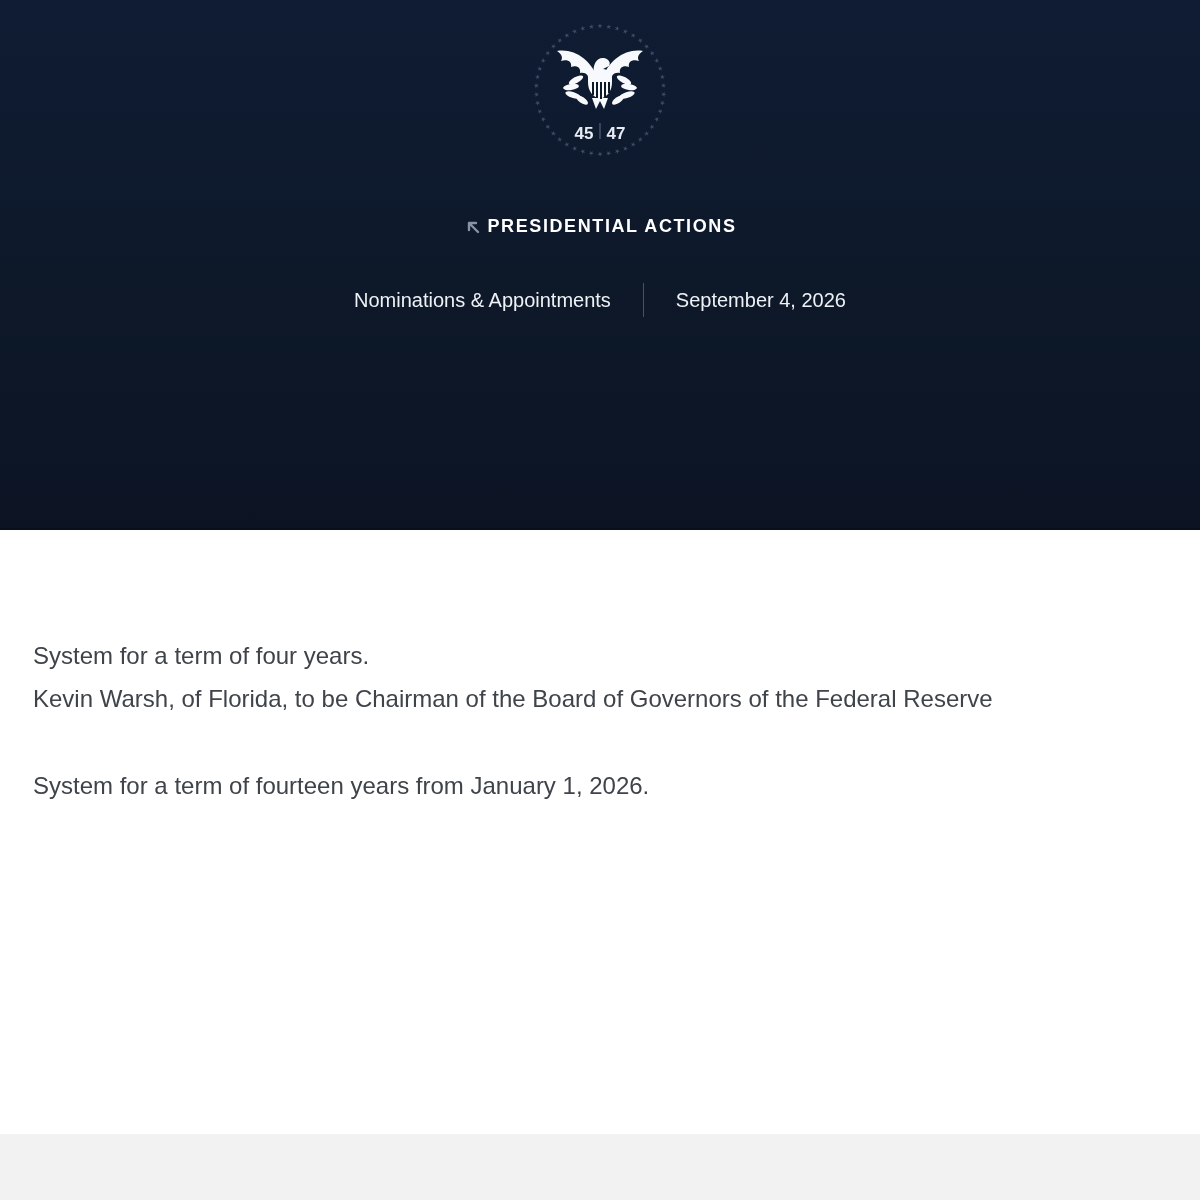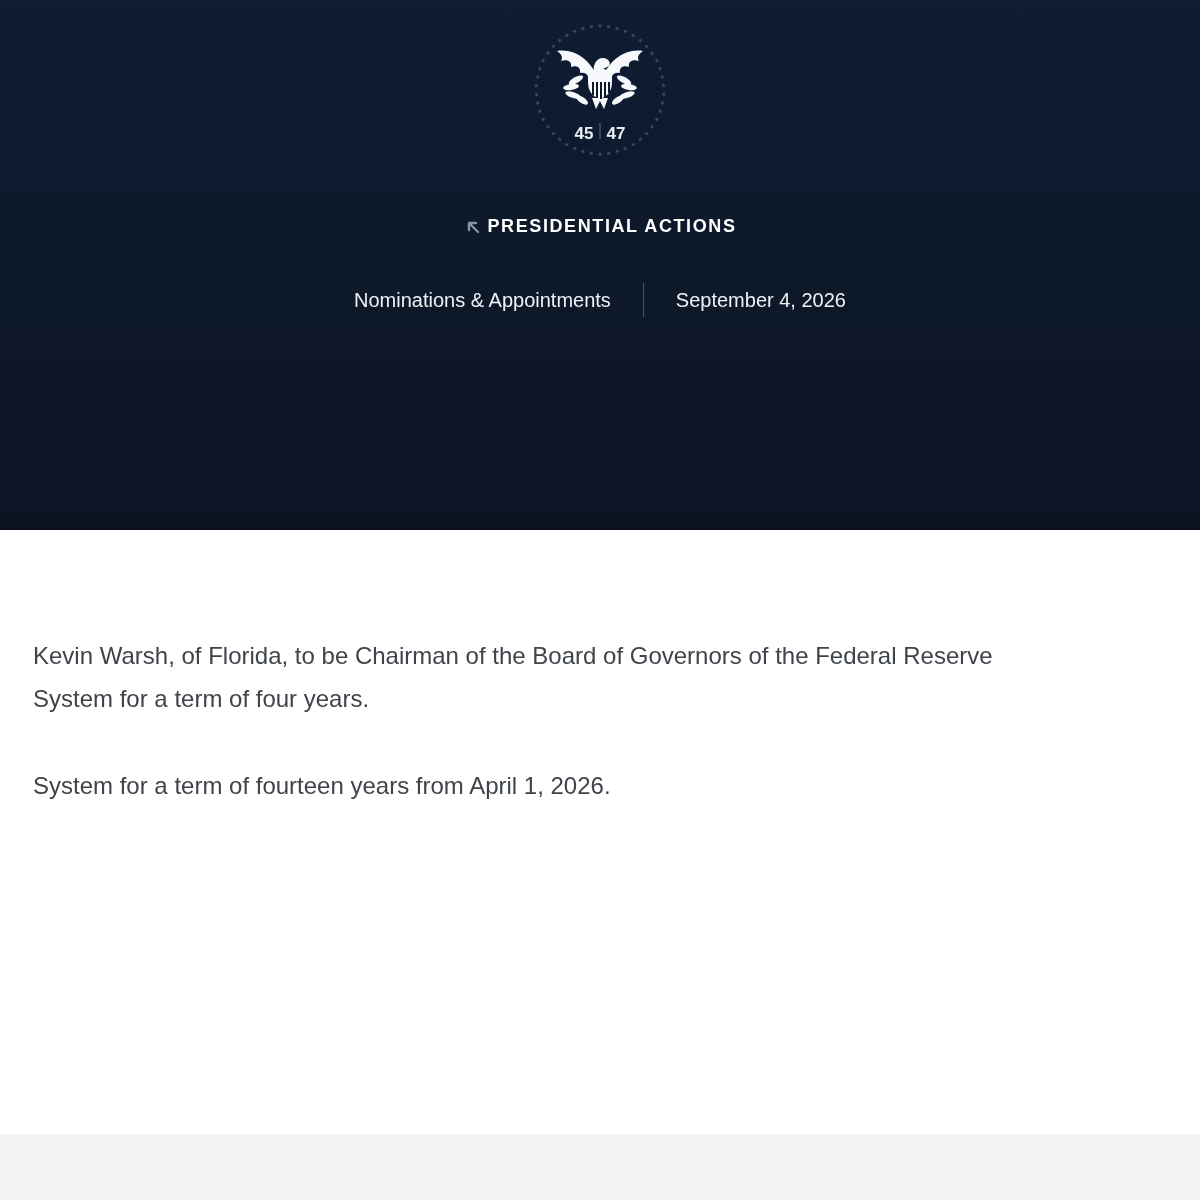--- a/index.html
+++ b/index.html
@@ -188,21 +188,21 @@
   
   <div class="meta">
     <a href="#">Nominations &amp; Appointments</a>
     <span class="meta-divider"></span>
     <span>September 4, 2026</span>
   </div>
 </header>
 
 <main>
   <p>
+    <span>System for a term of four years.</span>
     <span>Kevin Warsh, of Florida, to be Chairman of the Board of Governors of the Federal Reserve</span>
-    <span>System for a term of four years.</span>
   </p>
   <p>
-    <span>System for a term of fourteen years from April 1, 2026.</span>
+    <span>System for a term of fourteen years from January 1, 2026.</span>
   </p>
 </main>
 
 <footer class="footer-strip"></footer>
 
 </body></html>

